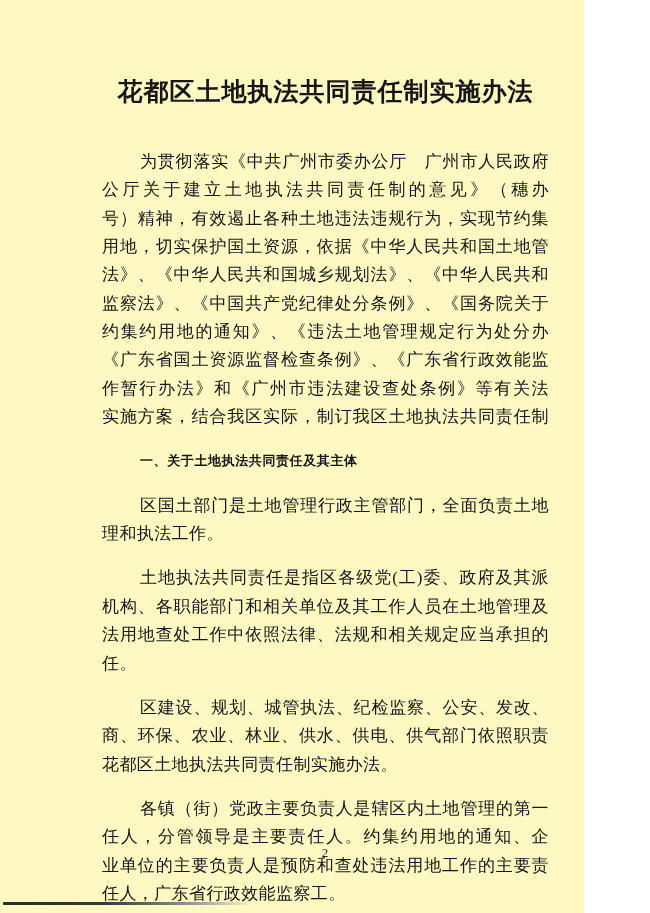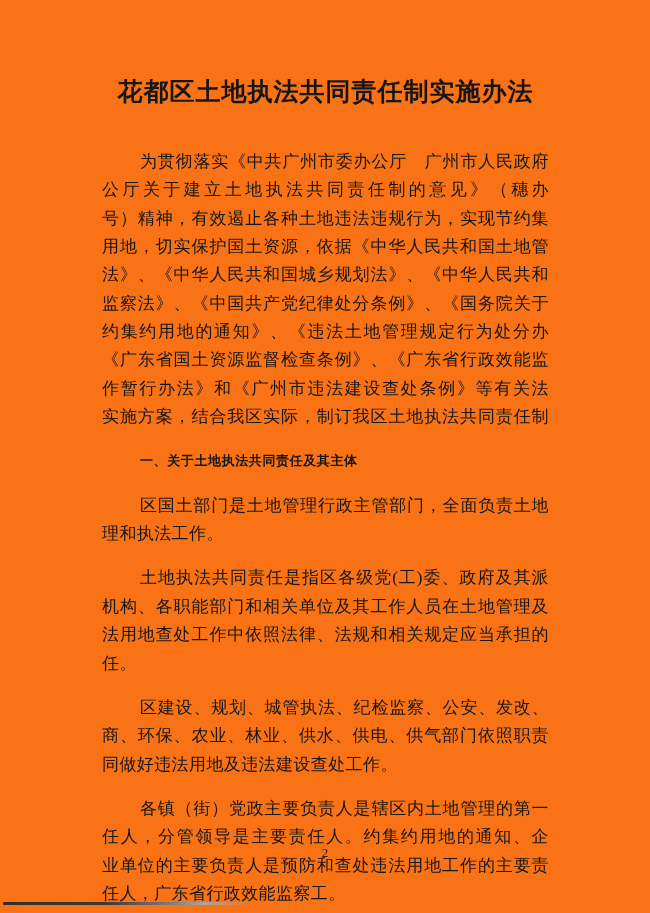--- a/index.html
+++ b/index.html
@@ -1,22 +1,22 @@
 <!DOCTYPE html>
 <html><head>
 <meta charset="utf-8">
 <style>
   html, body { margin: 0; padding: 0; }
   body { background: #ffffff; }
 
   .page {
     position: relative;
-    width: 650px;
+    width: 584px;
     height: 913px;
-    background: #f97316;
+    background: #fef9c3;
     overflow: hidden;
     font-family: "Liberation Serif", serif;
     color: #161616;
   }
 
   .content {
     position: absolute;
     left: 86px;
     top: 76px;
     width: 479px;
@@ -120,21 +120,21 @@
       <div class="para">
         <div class="line fill indent">土地执法共同责任是指区各级党(工)委、政府及其派出</div>
         <div class="line fill">机构、各职能部门和相关单位及其工作人员在土地管理及违</div>
         <div class="line fill">法用地查处工作中依照法律、法规和相关规定应当承担的责</div>
         <div class="line">任。</div>
       </div>
 
       <div class="para">
         <div class="line fill indent">区建设、规划、城管执法、纪检监察、公安、发改、工</div>
         <div class="line fill">商、环保、农业、林业、供水、供电、供气部门依照职责共</div>
-        <div class="line">同做好违法用地及违法建设查处工作。</div>
+        <div class="line">花都区土地执法共同责任制实施办法。</div>
       </div>
 
       <div class="para">
         <div class="line fill indent">各镇（街）党政主要负责人是辖区内土地管理的第一责</div>
         <div class="line fill">任人，分管领导是主要责任人。约集约用地的通知、企业、事</div>
         <div class="line fill">业单位的主要负责人是预防和查处违法用地工作的主要责</div>
         <div class="line">任人，广东省行政效能监察工。</div>
       </div>
 
     </div>

